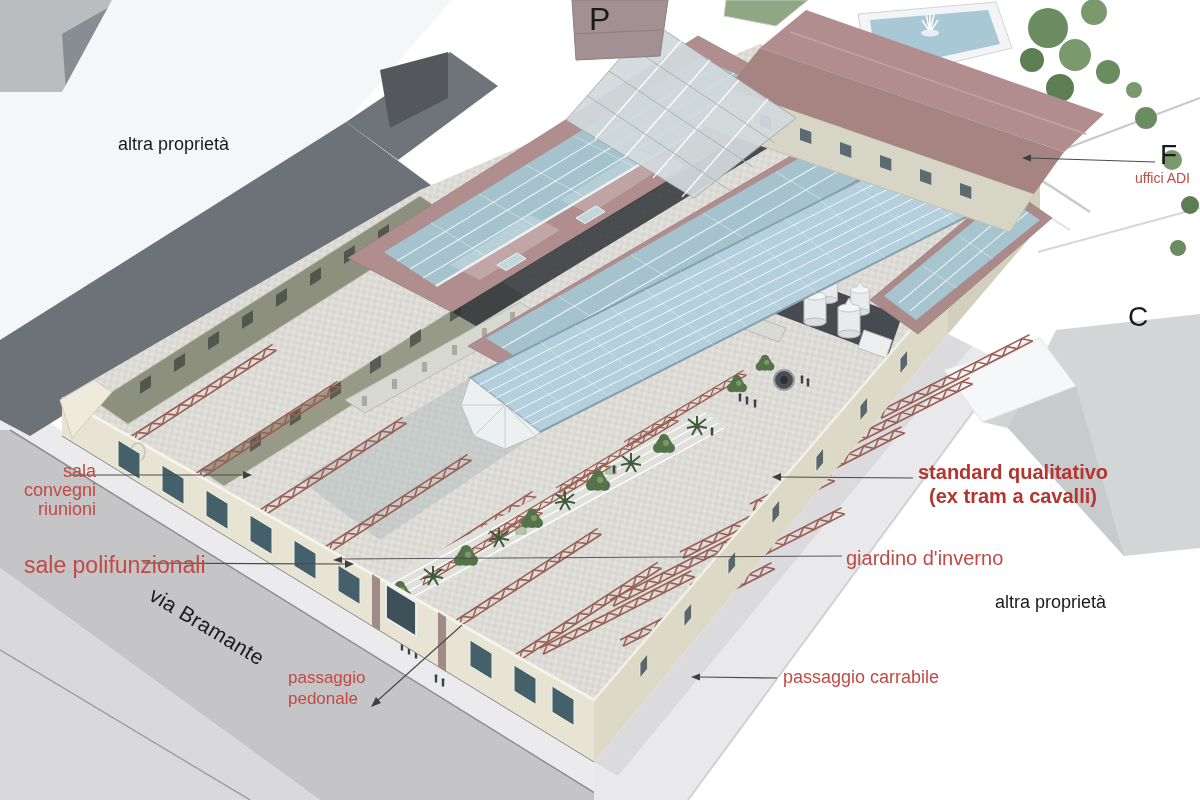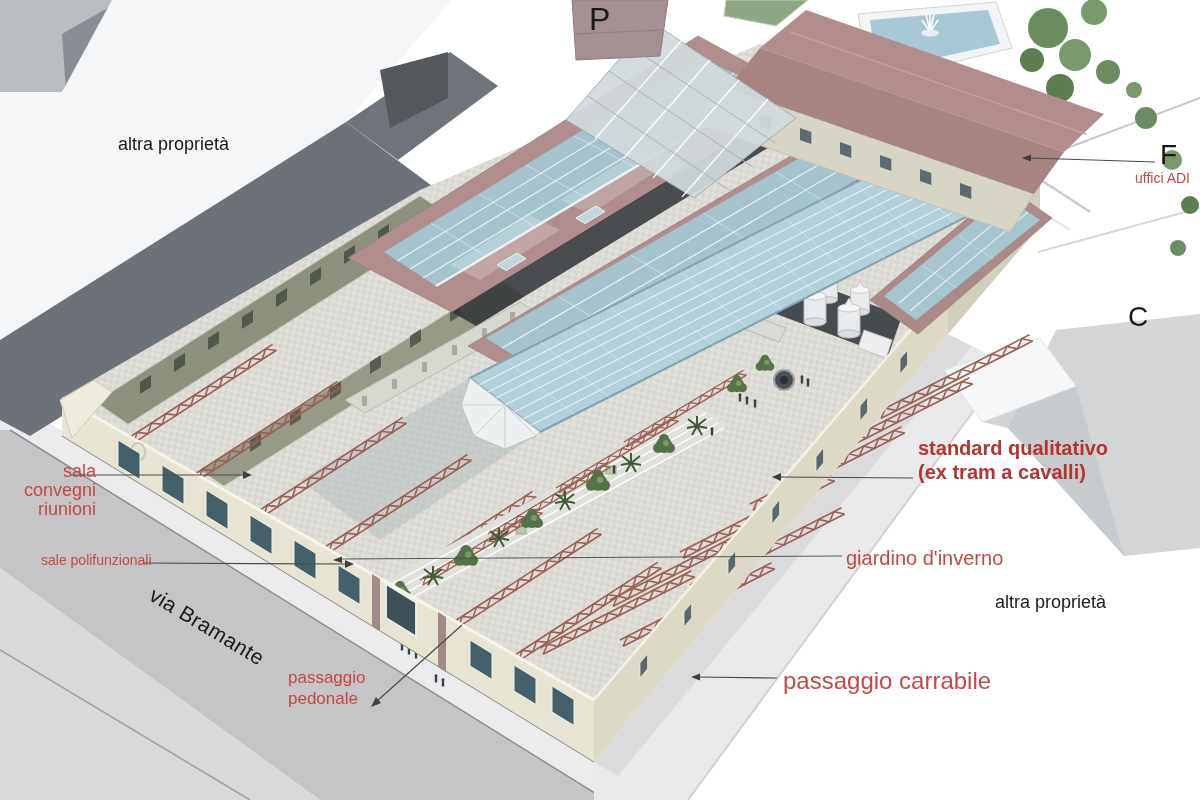--- a/index.html
+++ b/index.html
@@ -412,22 +412,22 @@
 </svg>
 
   <div class="lbl" style="left:589px;top:0px;font-size:32px;">P</div>
   <div class="lbl" style="left:118px;top:134px;font-size:18px;">altra proprietà</div>
   <div class="lbl marker" style="left:1160px;top:138px;">F</div>
   <div class="lbl red" style="left:1135px;top:170px;font-size:14px;">uffici ADI</div>
   <div class="lbl marker" style="left:1128px;top:300px;">C</div>
   <div class="lbl red right" style="left:4px;top:462px;width:92px;font-size:18px;line-height:1.05;">sala
 convegni
 riunioni</div>
-  <div class="lbl red" style="left:41px;top:552px;font-size:14px;">sale polifunzionali</div>
+  <div class="lbl red" style="left:24px;top:552px;font-size:23px;">sale polifunzionali</div>
   <div class="lbl" style="left:158px;top:582px;font-size:21px;transform:rotate(31deg);transform-origin:left top;letter-spacing:0.5px;">via Bramante</div>
   <div class="lbl red" style="left:288px;top:667px;font-size:17px;line-height:1.25;">passaggio
 pedonale</div>
-  <div class="lbl boldred" style="left:918px;top:436px;font-size:20px;line-height:1.22;">standard qualitativo
+  <div class="lbl boldred" style="left:918px;top:460px;font-size:20px;line-height:1.22;text-align:center;">standard qualitativo
 (ex tram a cavalli)</div>
   <div class="lbl red" style="left:846px;top:546px;font-size:20px;">giardino d'inverno</div>
   <div class="lbl" style="left:995px;top:592px;font-size:18px;">altra proprietà</div>
-  <div class="lbl red" style="left:783px;top:667px;font-size:24px;">passaggio carrabile</div>
+  <div class="lbl red" style="left:783px;top:667px;font-size:18px;">passaggio carrabile</div>
 </div>
 
 </body></html>

